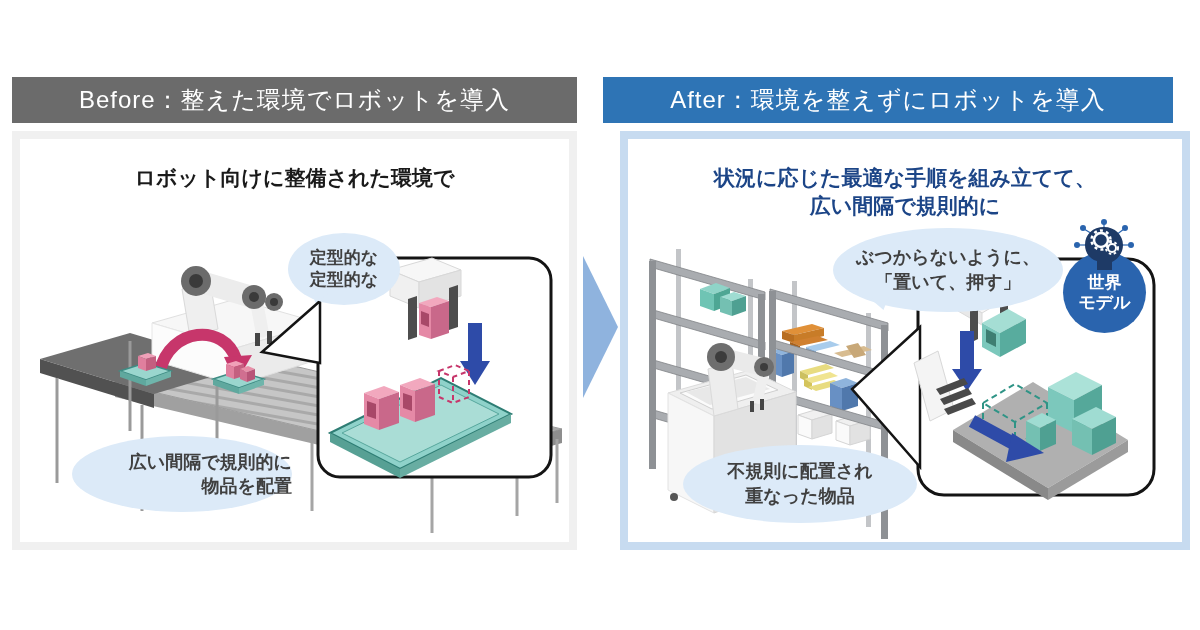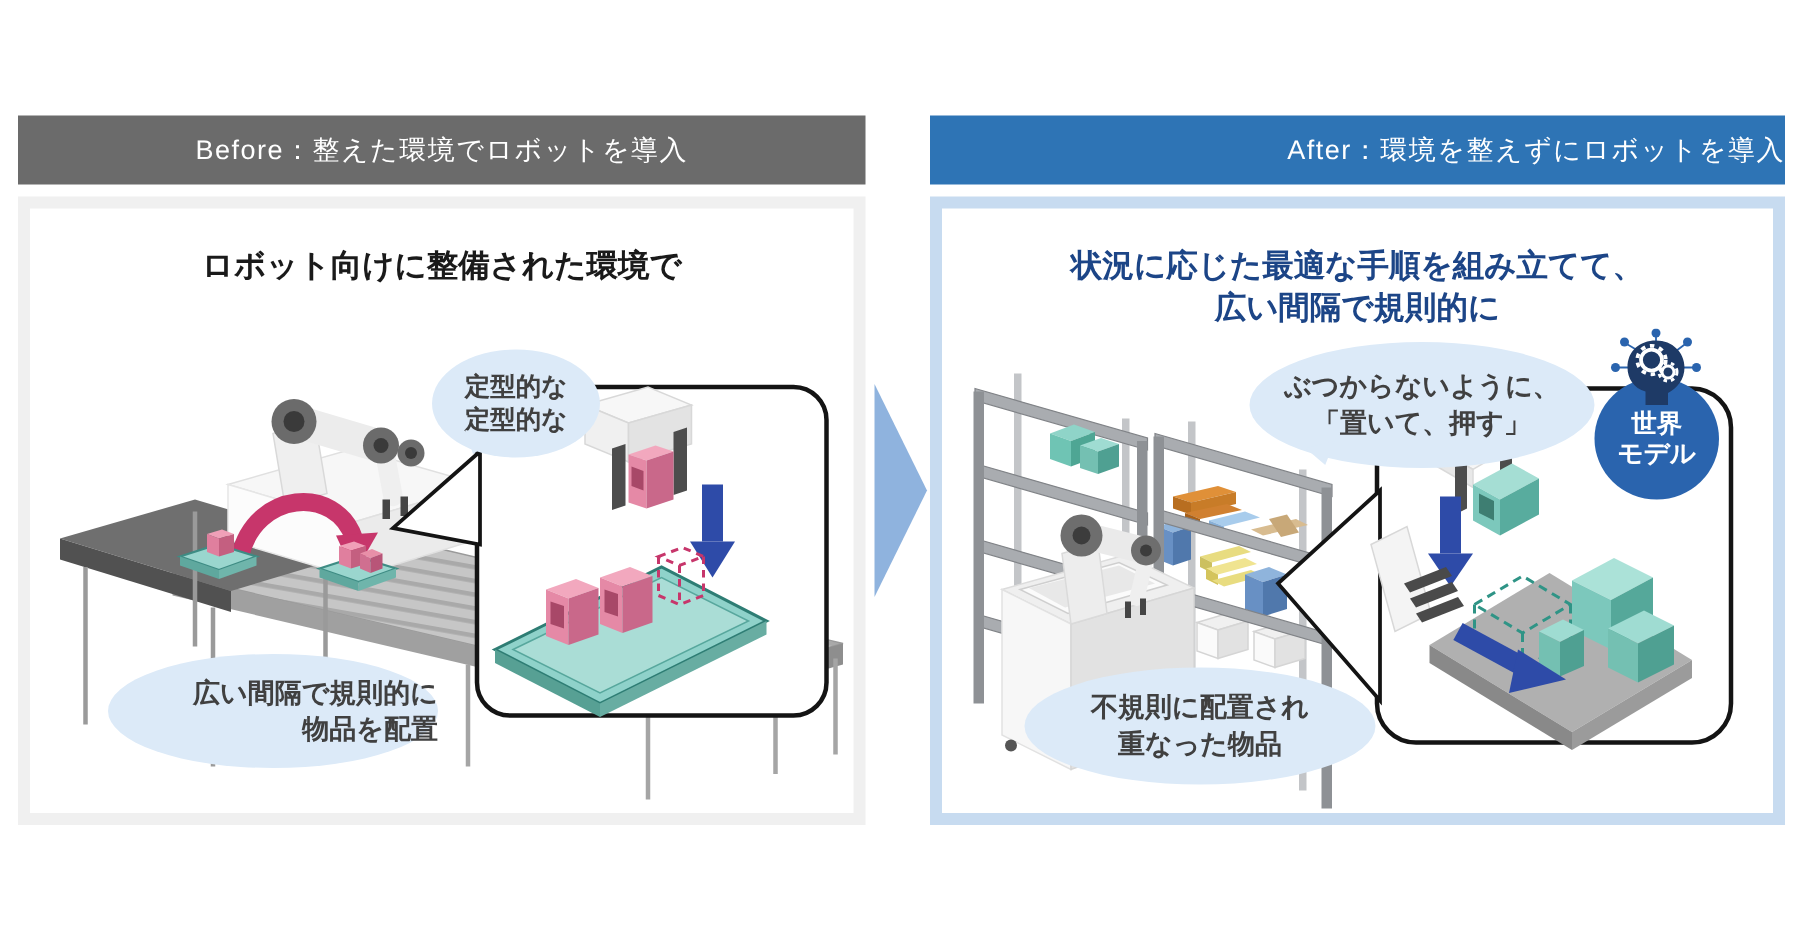--- a/index.html
+++ b/index.html
@@ -1,22 +1,22 @@
 <!DOCTYPE html>
 <html><head>
 <meta charset="utf-8">
 <style>
   html,body{margin:0;padding:0;background:#ffffff;}
   body{font-family:"Liberation Sans","DejaVu Sans",sans-serif;}
   .canvas{position:relative;width:1200px;height:630px;background:#ffffff;overflow:hidden;}
 
   .panel-header{position:absolute;height:46px;display:flex;align-items:center;justify-content:center;
-    color:#ffffff;font-size:18px;letter-spacing:1px;}
+    color:#ffffff;font-size:24px;letter-spacing:1px;}
   .header-before{left:12px;top:77px;width:565px;background:#6B6B6B;}
-  .header-after{left:620px;top:77px;width:570px;background:#2E74B5;justify-content:flex-end;}
+  .header-after{left:603px;top:77px;width:570px;background:#2E74B5;}
 
   .panel-body{position:absolute;top:131px;height:419px;background:#ffffff;box-sizing:border-box;}
   .body-before{left:12px;width:565px;border:8px solid #F0F0F0;}
   .body-after{left:620px;width:570px;border:8px solid #C7DBF0;}
 
   .panel-title{position:absolute;top:144px;text-align:center;font-weight:bold;font-size:21px;line-height:28px;z-index:2;margin-top:20px;}
   .title-before{left:12px;width:565px;color:#1A1A1A;}
   .title-after{left:620px;width:570px;color:#1C4587;}
 
   .scene{position:absolute;top:131px;z-index:1;}

